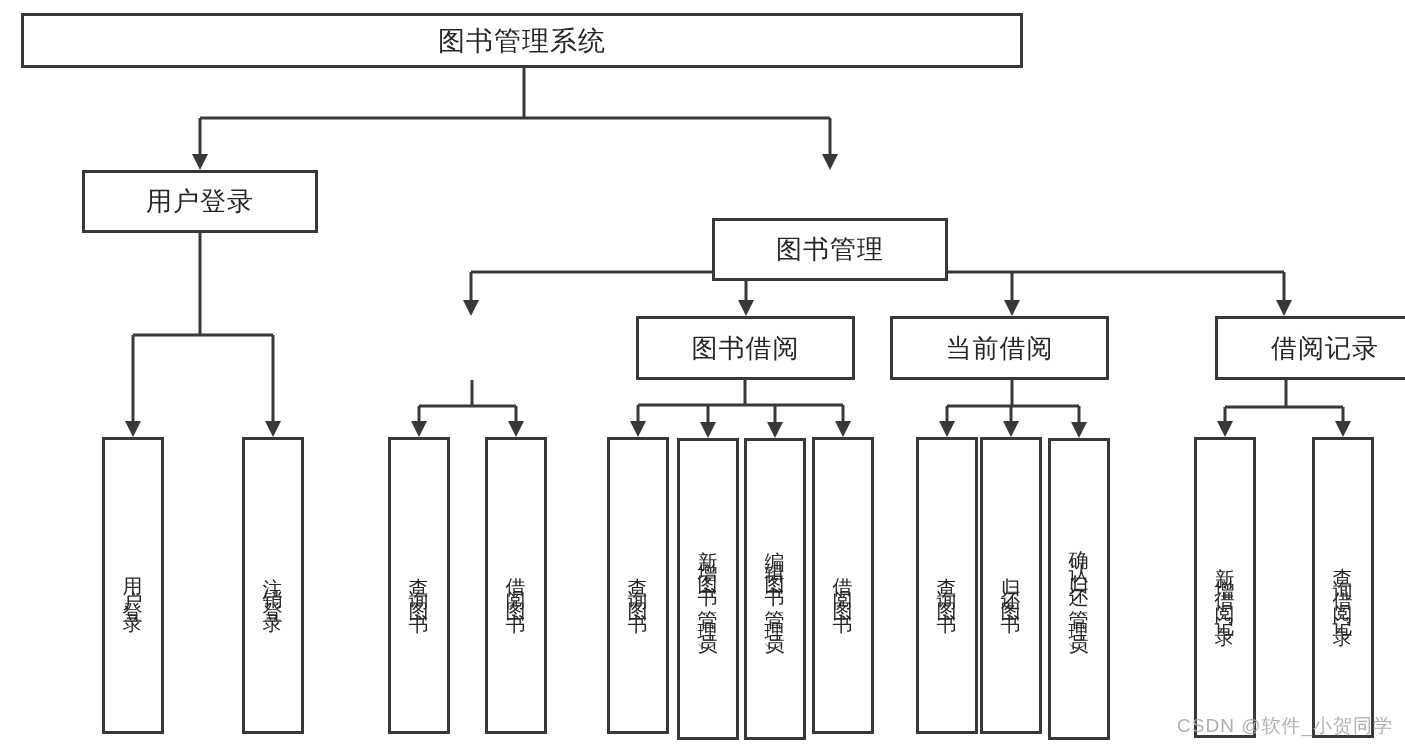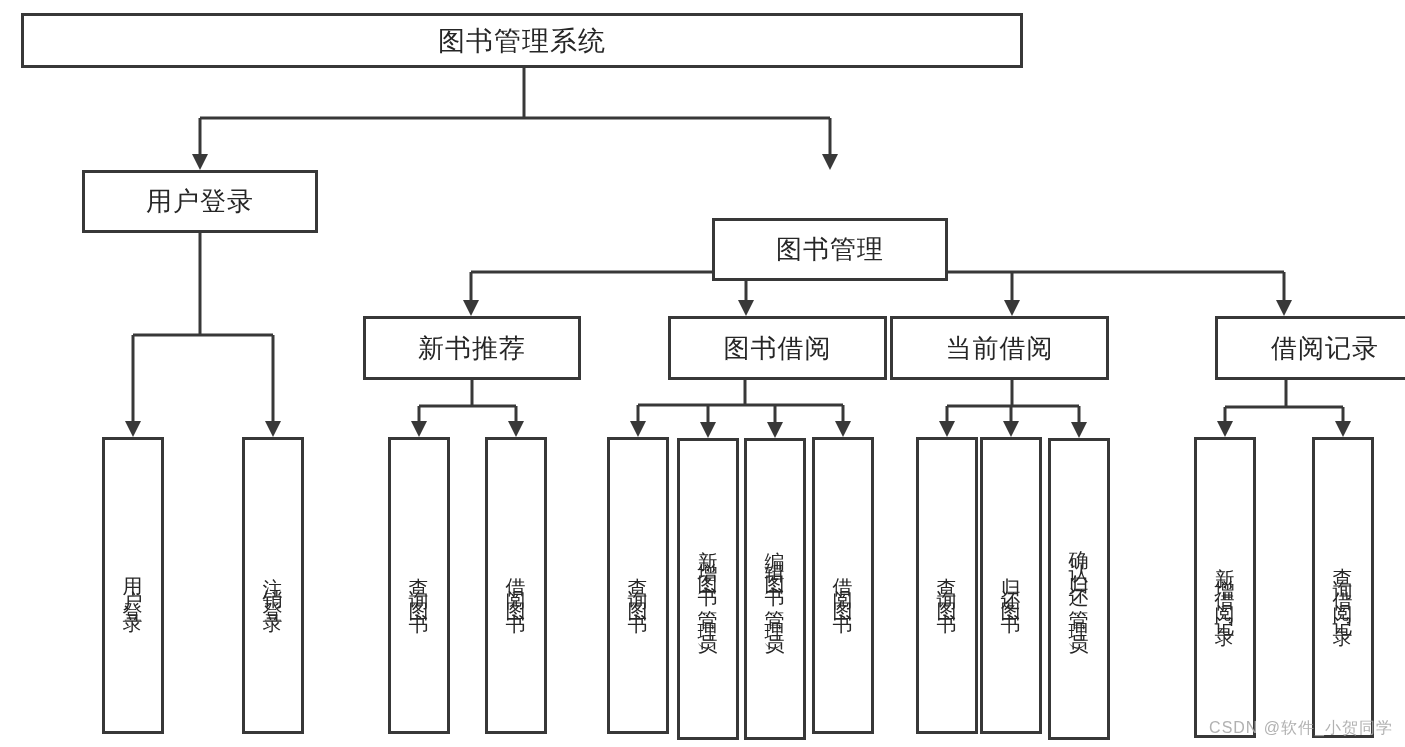--- a/index.html
+++ b/index.html
@@ -47,21 +47,21 @@
     text-orientation: mixed;
     font-size: 20px;
     letter-spacing: 12px;
     line-height: 1;
     white-space: nowrap;
   }
   .watermark {
     position: absolute;
     right: 12px;
     bottom: 8px;
-    font-size: 16px;
+    font-size: 19px;
     color: rgba(170,170,170,0.92);
     letter-spacing: 1px;
     z-index: 10;
     white-space: nowrap;
   }
 </style>
 </head>
 <body>
 
 <div class="canvas">
@@ -149,24 +149,21 @@
     <span>图书管理系统</span>
   </div>
 
   <div class="node h" style="left:82px; top:170px; width:236px; height:63px;">
     <span>用户登录</span>
   </div>
   <div class="node h" style="left:712px; top:170px; width:236px; height:63px;margin-top:48px;">
     <span>图书管理</span>
   </div>
 
-  <div class="node h" style="left:363px; top:316px; width:218px; height:64px;">
-    <span>新书推荐</span>
-  </div>
-  <div class="node h" style="left:668px; top:316px; width:219px; height:64px;">
+  <div class="node h" style="left:636px; top:316px; width:219px; height:64px;">
     <span>图书借阅</span>
   </div>
   <div class="node h" style="left:890px; top:316px; width:219px; height:64px;">
     <span>当前借阅</span>
   </div>
   <div class="node h" style="left:1176px; top:316px; width:220px; height:64px;margin-left:39px;">
     <span>借阅记录</span>
   </div>
 
   <div class="node v" style="left:102px; top:437px; width:62px; height:297px;">

